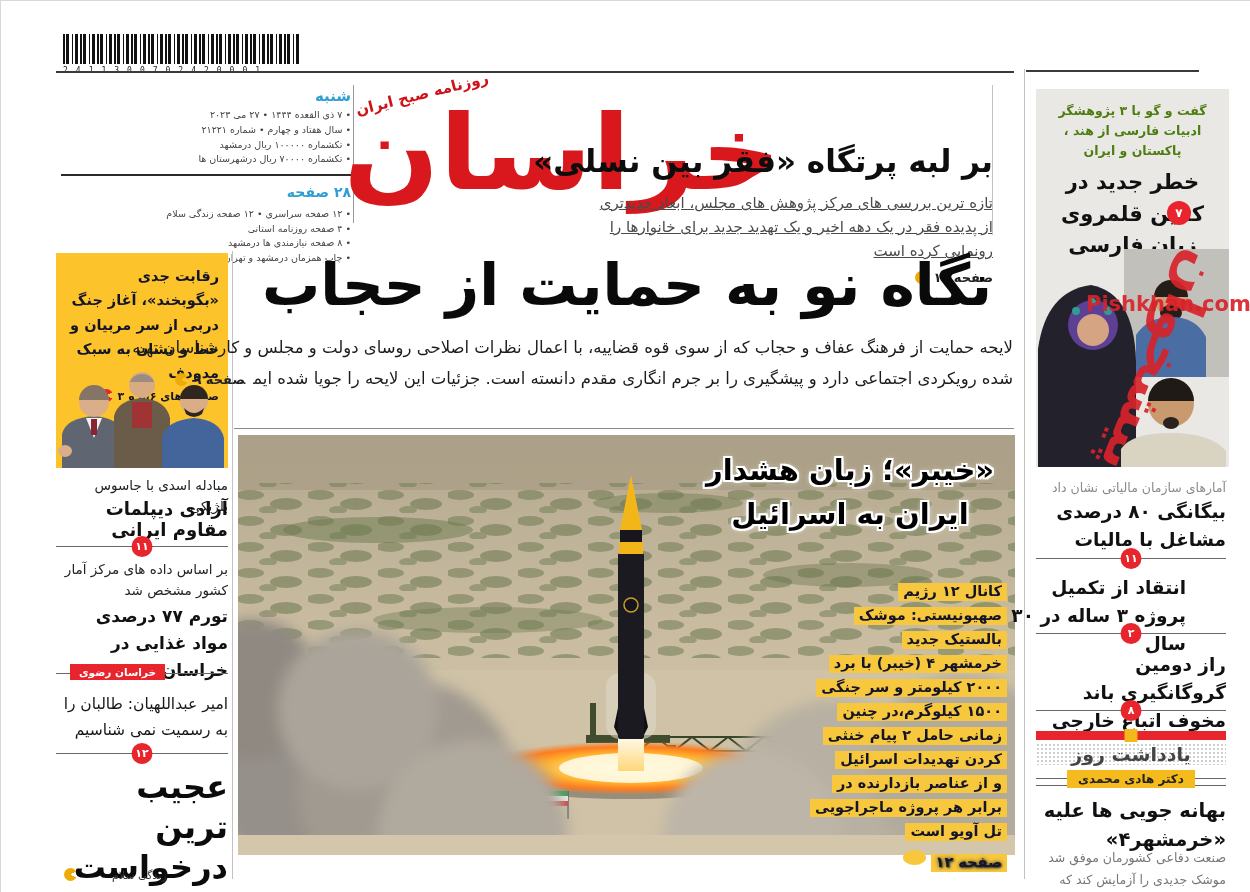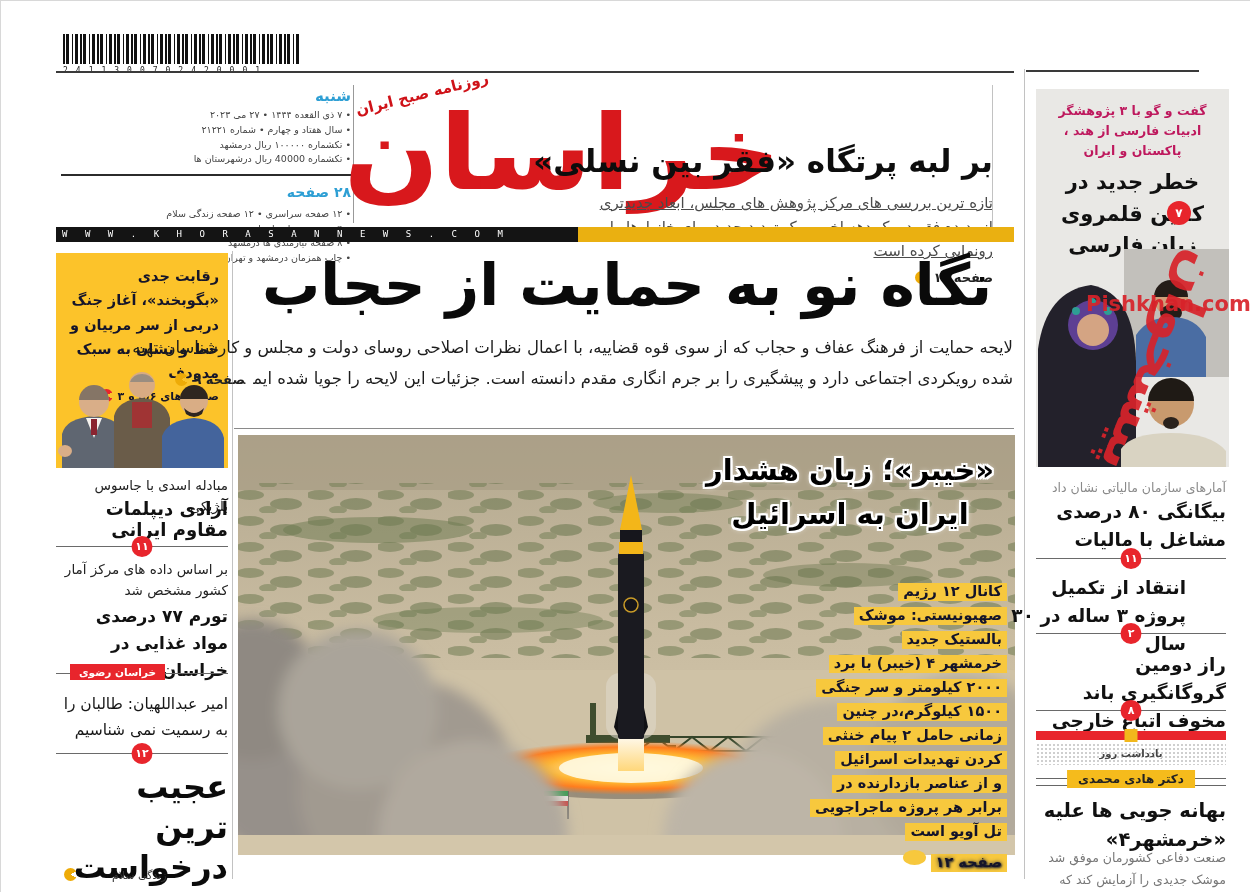--- a/index.html
+++ b/index.html
@@ -64,27 +64,27 @@
 
   
   #yellowbox{background:#fcc32a;}
   #yellowbox .t{font-size:14.5px;font-weight:bold;color:#15152a;line-height:1.68;padding:11px 9px 0;}
   #yellowbox .p{font-size:11px;font-weight:bold;color:#15152a;padding:3px 9px 0;}
   #bigdivorce{font-size:32px;font-weight:bold;color:#0b0b0b;line-height:1.25;}
   .marker-label{font-size:11px;font-weight:normal;color:#333;margin-left:30px;}
 
   
   #graybox{background:#e9e8e5;}
-  #graybox .k{color:#be185d;font-size:12.5px;font-weight:bold;line-height:1.6;padding:12px 8px 4px;}
+  #graybox .k{color:#4d7c0f;font-size:12.5px;font-weight:bold;line-height:1.6;padding:12px 8px 4px;}
   #graybox .t{color:#111;font-size:21px;font-weight:bold;line-height:1.5;padding:2px 6px;}
   .sb-title{font-size:18.5px;font-weight:bold;color:#111;line-height:1.5;}
   #redbar{background:#e8252c;height:9px;}
   #redbar span{position:absolute;left:50%;transform:translateX(-50%);top:-2px;width:13px;height:13px;background:#f2b81c;}
   #notehead{background-image:radial-gradient(#cfcfcf 0.8px,rgba(0,0,0,0) 0.8px);background-size:4px 4px;
-    font-size:10px;font-weight:bold;color:#444;height:22px;line-height:22px;}
+    font-size:19px;font-weight:bold;color:#444;height:22px;line-height:22px;}
   #authorrule{height:6px;border-top:1.2px solid #666;border-bottom:1.2px solid #666;}
   #authorrule span{position:absolute;left:50%;top:-9px;transform:translateX(-50%);
     background:#f5bb1c;color:#222;font-size:12px;font-weight:bold;padding:2px 11px;white-space:nowrap;}
   #notetitle{font-size:19.5px;font-weight:bold;color:#101010;line-height:1.5;}
   #notesum{font-size:12.5px;color:#777;line-height:1.75;}
   .wm{color:#d8232a;font-weight:bold;opacity:.92;z-index:30;}
   #wm-fa{font-size:54px;transform:rotate(112deg);}
   #wm-en{font-size:21px;}
 </style>
 </head>
@@ -98,21 +98,21 @@
   </div>
 
   <div class="abs hrule" style="left:55px;top:70px;width:958px;"></div>
   <div class="abs hrule" style="left:1025px;top:69px;width:173px;"></div>
 
   <div id="dateblock" class="abs rtl tr" style="left:60px;top:84px;width:290px;">
     <div class="day blue">شنبه</div>
     <div>• <span>۷ ذی القعده ۱۴۴۴ • ۲۷ می ۲۰۲۳</span></div>
     <div>• <span>سال هفتاد و چهارم • شماره ۲۱۲۲۱</span></div>
     <div>• <span>تکشماره ۱۰۰۰۰۰ ریال درمشهد</span></div>
-    <div>• <span>تکشماره 40000 ریال درشهرستان ها</span></div>
+    <div>• <span>تکشماره ۷۰۰۰۰ ریال درشهرستان ها</span></div>
     <div class="sep"></div>
     <div class="pg blue">۲۸ صفحه</div>
     <div>• <span>۱۲ صفحه سراسری • ۱۲ صفحه زندگی سلام</span></div>
     <div>• <span>۴ صفحه روزنامه استانی</span></div>
     <div>• <span>۸ صفحه نیازمندی ها درمشهد</span></div>
     <div>• <span>چاپ همزمان درمشهد و تهران</span></div>
   </div>
   <div class="abs vline" style="left:352px;top:84px;height:138px;border-left-color:#999;"></div>
 
   <div class="abs" style="left:345px;top:82px;width:435px;height:145px;">
@@ -121,24 +121,20 @@
   </div>
 
   <div class="abs rtl tr" style="left:598px;top:97px;width:394px;margin-top:45px;">
     <div id="topstory-title">بر لبه پرتگاه «فقر بین نسلی»</div>
     <div id="topstory-sum" style="margin-top:12px;text-decoration:underline;">تازه ترین بررسی های مرکز پژوهش های مجلس، ابعاد جدیدتری از پدیده فقر در یک دهه اخیر و یک تهدید جدید برای خانوارها را رونمایی کرده است</div>
     <div style="margin-top:4px;"><span class="pageref">صفحه ۱۰</span><span class="pac y"></span></div>
   </div>
   <div class="abs vline" style="left:991px;top:84px;height:150px;"></div>
   <div class="abs vline" style="left:1023px;top:68px;height:810px;"></div>
 
-  <div class="abs" style="left:55px;top:226px;width:958px;height:15px;">
-    <div id="webbar-black" class="abs" style="left:0;top:0;width:522px;">WWW.KHORASANNEWS.COM</div>
-    <div id="webbar-yellow" class="abs" style="left:522px;top:0;width:436px;"></div>
-  </div>
 
   <div id="yellowbox" class="abs" style="left:55px;top:252px;width:172px;height:215px;">
     <div class="t rtl tr">رقابت جدی «بگوبخند»، آغاز جنگ دربی از سر مربیان و خط و نشان به سبک مدودف</div>
     <div class="p rtl tr"><span>صفحه های ۵،۶ و ۳</span><span class="pac r"></span></div>
     <svg class="abs" style="left:0;bottom:0;" width="172" height="112" viewBox="0 0 172 112">
 
       <path d="M6 112 L6 78 Q10 62 38 60 Q64 62 70 80 L70 112 Z" fill="#5f6671"></path>
       <polygon points="30,62 46,62 38,82" fill="#f4f2ee"></polygon>
       <rect x="35" y="63" width="6" height="16" fill="#8a2430"></rect>
       <circle cx="38" cy="46" r="15" fill="#d9ae88"></circle>

